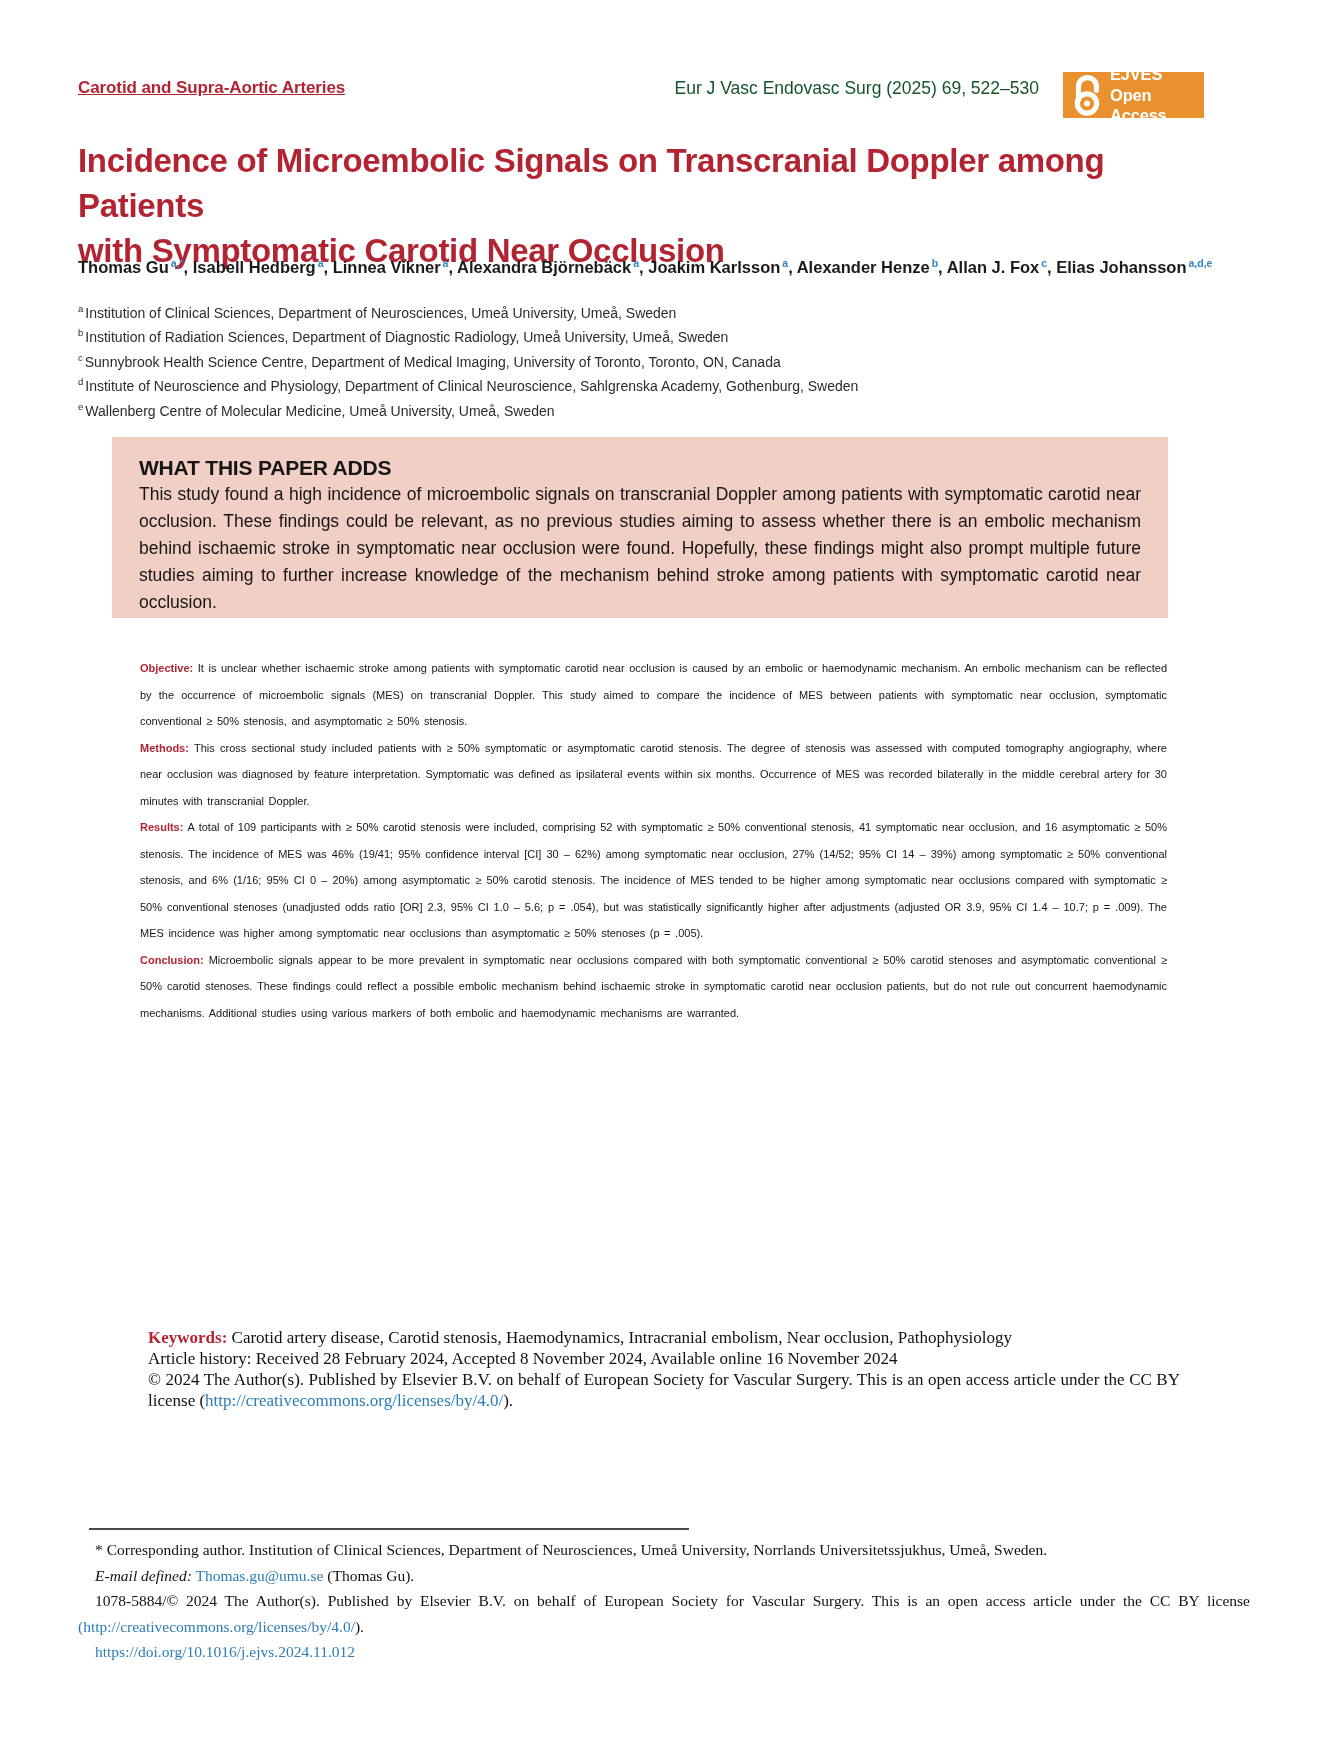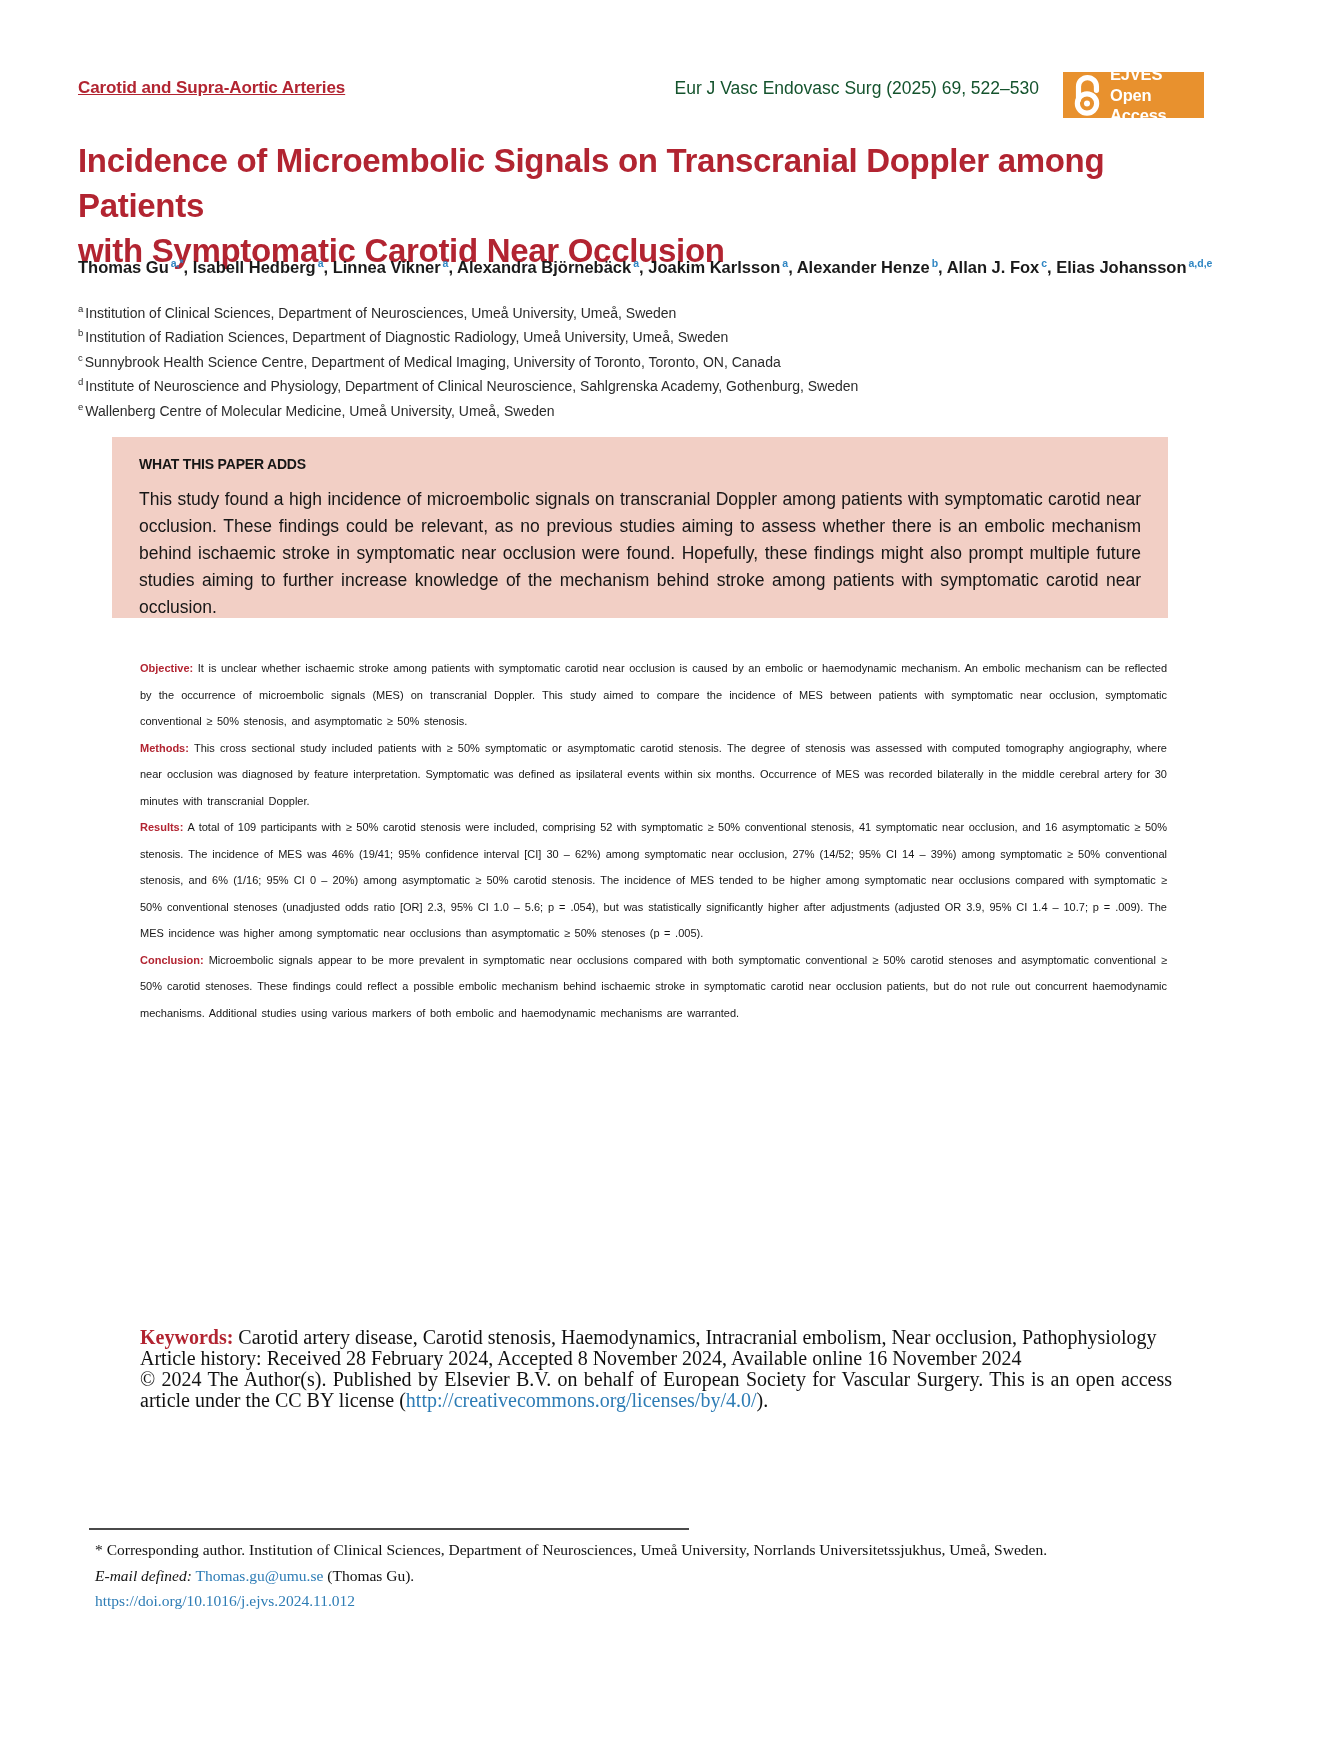--- a/index.html
+++ b/index.html
@@ -24,29 +24,29 @@
   .title span{display:block;}
   .authors{position:absolute;left:78px;top:258px;width:1170px;font-size:16.5px;font-weight:bold;color:#1a1a1a;}
   .author{white-space:nowrap;}
   .author:not(:last-child)::after{content:", ";}
   .asup{color:var(--supblue);font-size:10.5px;font-weight:bold;vertical-align:super;line-height:0;margin-left:2px;}
   .affils{position:absolute;left:78px;top:299px;width:1170px;font-size:14px;line-height:19.8px;color:#2b2b2b;}
   .affil-line sup{font-size:9.5px;margin-right:2px;}
 
   
   .adds-box{position:absolute;left:112px;top:437px;width:1056px;height:181px;background:var(--pink);padding:19px 27px;}
-  .adds-box h2{font-size:14px;font-weight:bold;color:#161616;letter-spacing:-0.2px;margin-bottom:14px;}
+  .adds-box h2{font-size:21px;font-weight:bold;color:#161616;letter-spacing:-0.2px;margin-bottom:1px;}
   .adds-box p{font-size:17.5px;line-height:27px;text-align:justify;color:#161616;}
 
   
   .abstract{position:absolute;left:140px;top:655px;width:1027px;font-size:11px;line-height:26.5px;text-align:justify;color:#161616;word-spacing:1.5px;}
   .abs-label{color:var(--red);font-weight:bold;}
 
   
-  .kw{position:absolute;left:140px;top:1327px;width:1032px;font-family:"Liberation Serif",serif;font-size:20px;line-height:21px;color:#111;}
+  .kw{position:absolute;left:148px;top:1327px;width:1032px;font-family:"Liberation Serif",serif;font-size:17px;line-height:21px;color:#111;}
   .kw-label{color:var(--red);font-weight:bold;}
   .kw .just{text-align:justify;}
 
   
   .footnotes{position:absolute;left:78px;top:1528px;width:1172px;font-family:"Liberation Serif",serif;font-size:15.5px;line-height:25.5px;color:#111;}
   .rule{width:600px;height:0;border-top:2px solid #4a4a4a;margin:0 0 7px 11px;}
   .fn.indent{text-indent:17px;}
   .fn.just{text-align:justify;}
   .link{color:var(--blue);text-decoration:none;cursor:pointer;}
   em.lbl{font-style:italic;}
@@ -102,16 +102,17 @@
   <section class="kw">
     <p><span class="kw-label">Keywords:</span> <span>Carotid artery disease, Carotid stenosis, Haemodynamics, Intracranial embolism, Near occlusion, Pathophysiology</span></p>
     <p>Article history: Received 28 February 2024, Accepted 8 November 2024, Available online 16 November 2024</p>
     <p class="just"><span>© 2024 The Author(s). Published by Elsevier B.V. on behalf of European Society for Vascular Surgery. This is an open access article under the CC BY license (</span><a class="link">http://creativecommons.org/licenses/by/4.0/</a><span>).</span></p>
   </section>
 
   <footer class="footnotes">
     <div class="rule"></div>
     <p class="fn indent">* Corresponding author. Institution of Clinical Sciences, Department of Neurosciences, Umeå University, Norrlands Universitetssjukhus, Umeå, Sweden.</p>
     <p class="fn indent"><em class="lbl">E-mail defined:</em> <a class="link">Thomas.gu@umu.se</a><span> (Thomas Gu).</span></p>
+    <p class="fn indent just"><span>1078-5884/© 2024 The Author(s). Published by Elsevier B.V. on behalf of European Society for Vascular Surgery. This is an open access article under the CC BY license </span><a class="link">(http://creativecommons.org/licenses/by/4.0/</a><span>).</span></p>
     <p class="fn indent"><a class="link">https://doi.org/10.1016/j.ejvs.2024.11.012</a></p>
   </footer>
 
 </div>
 
 </body></html>

